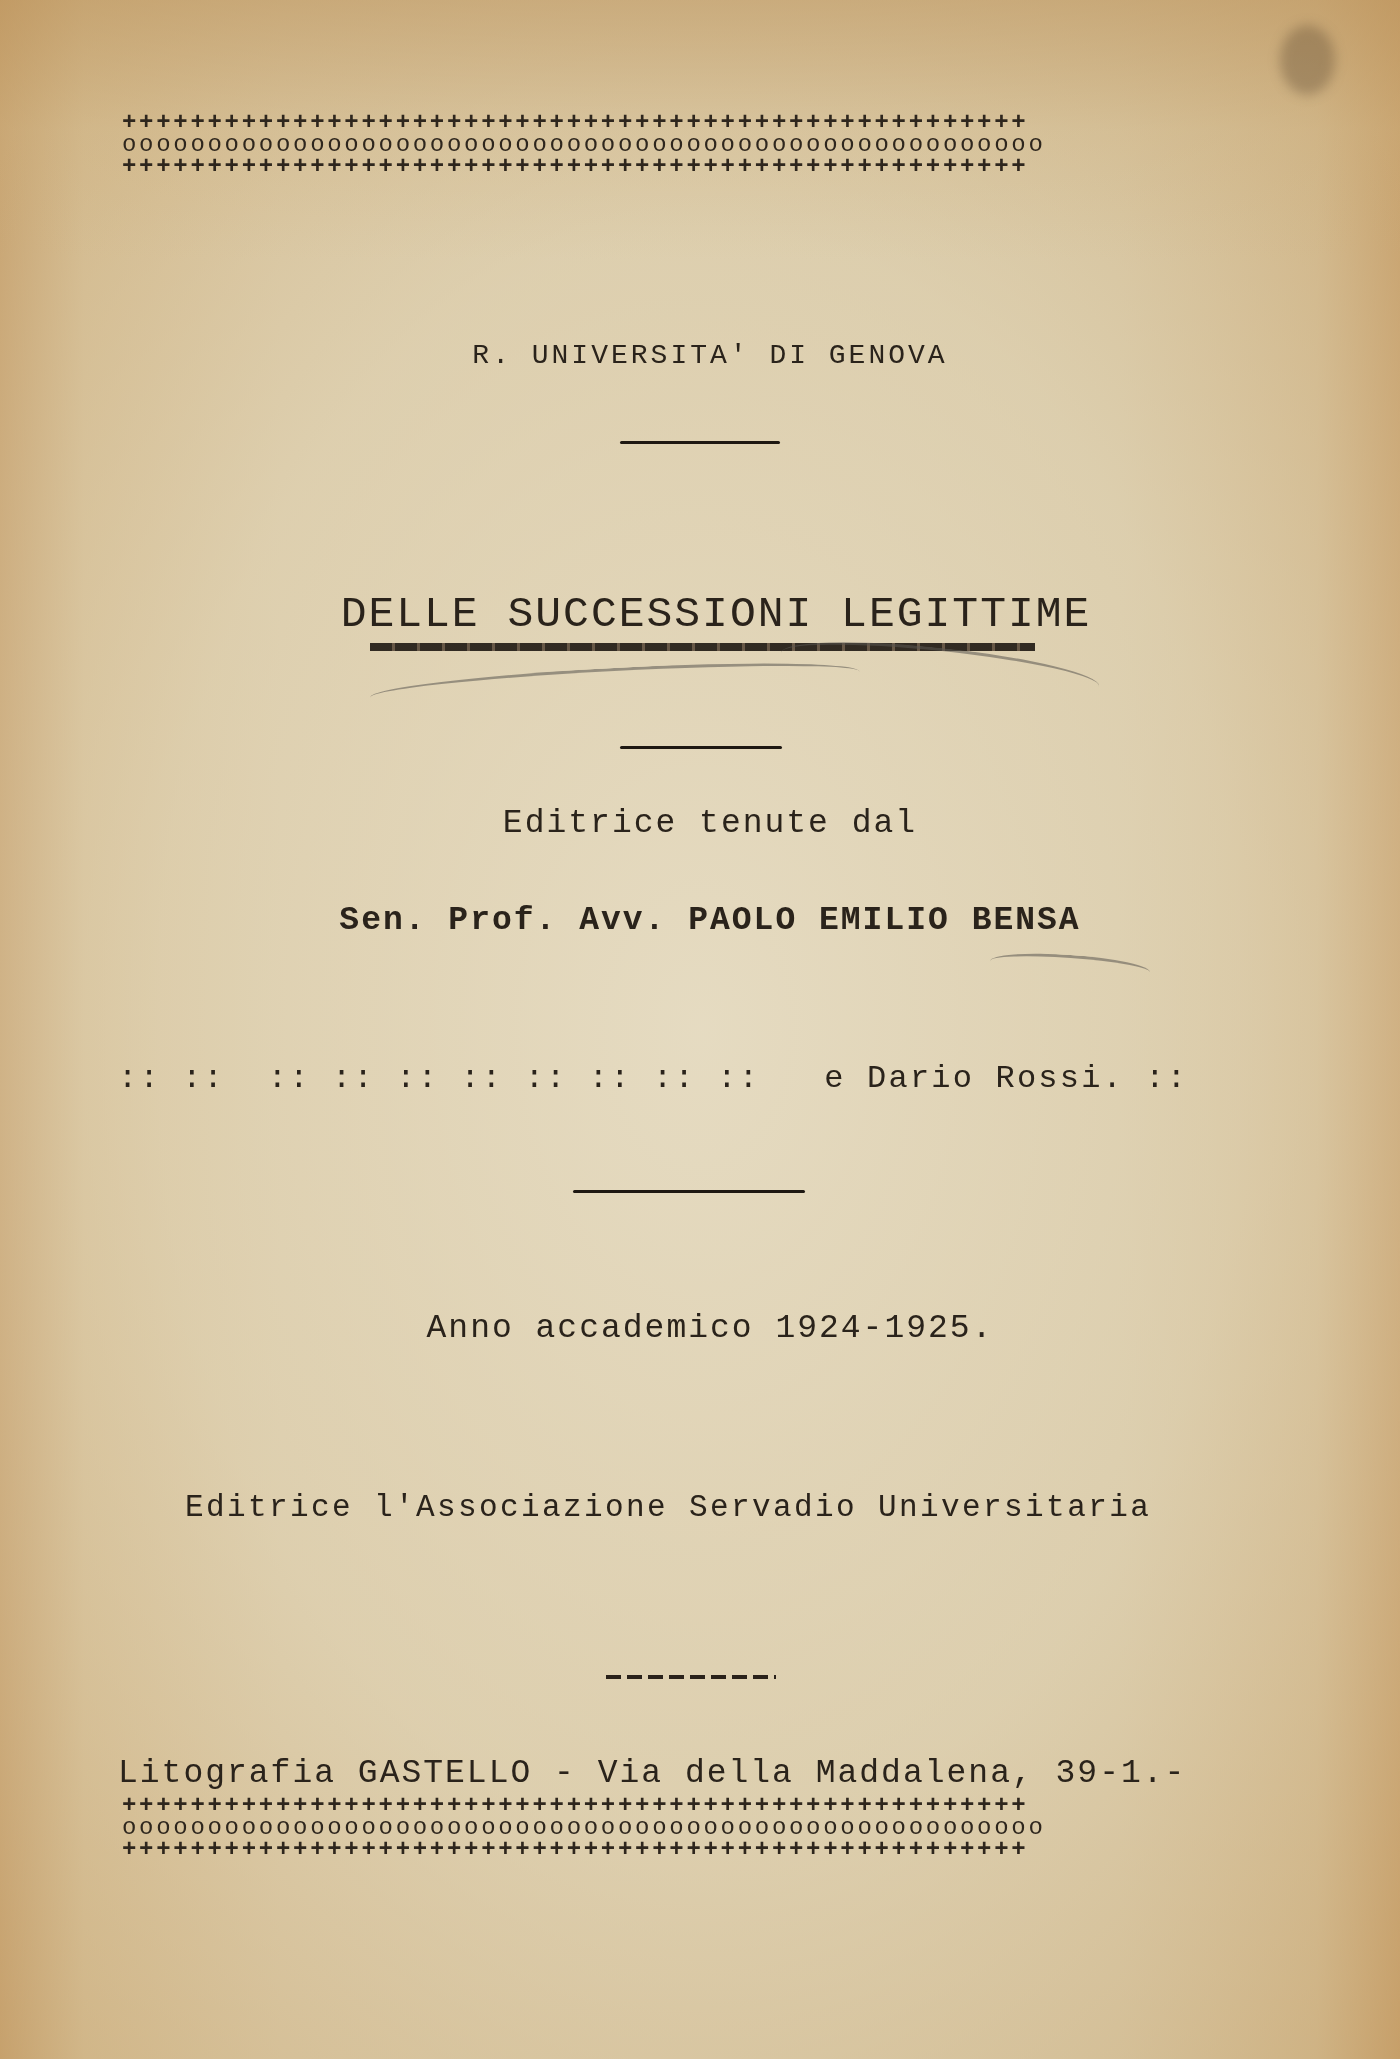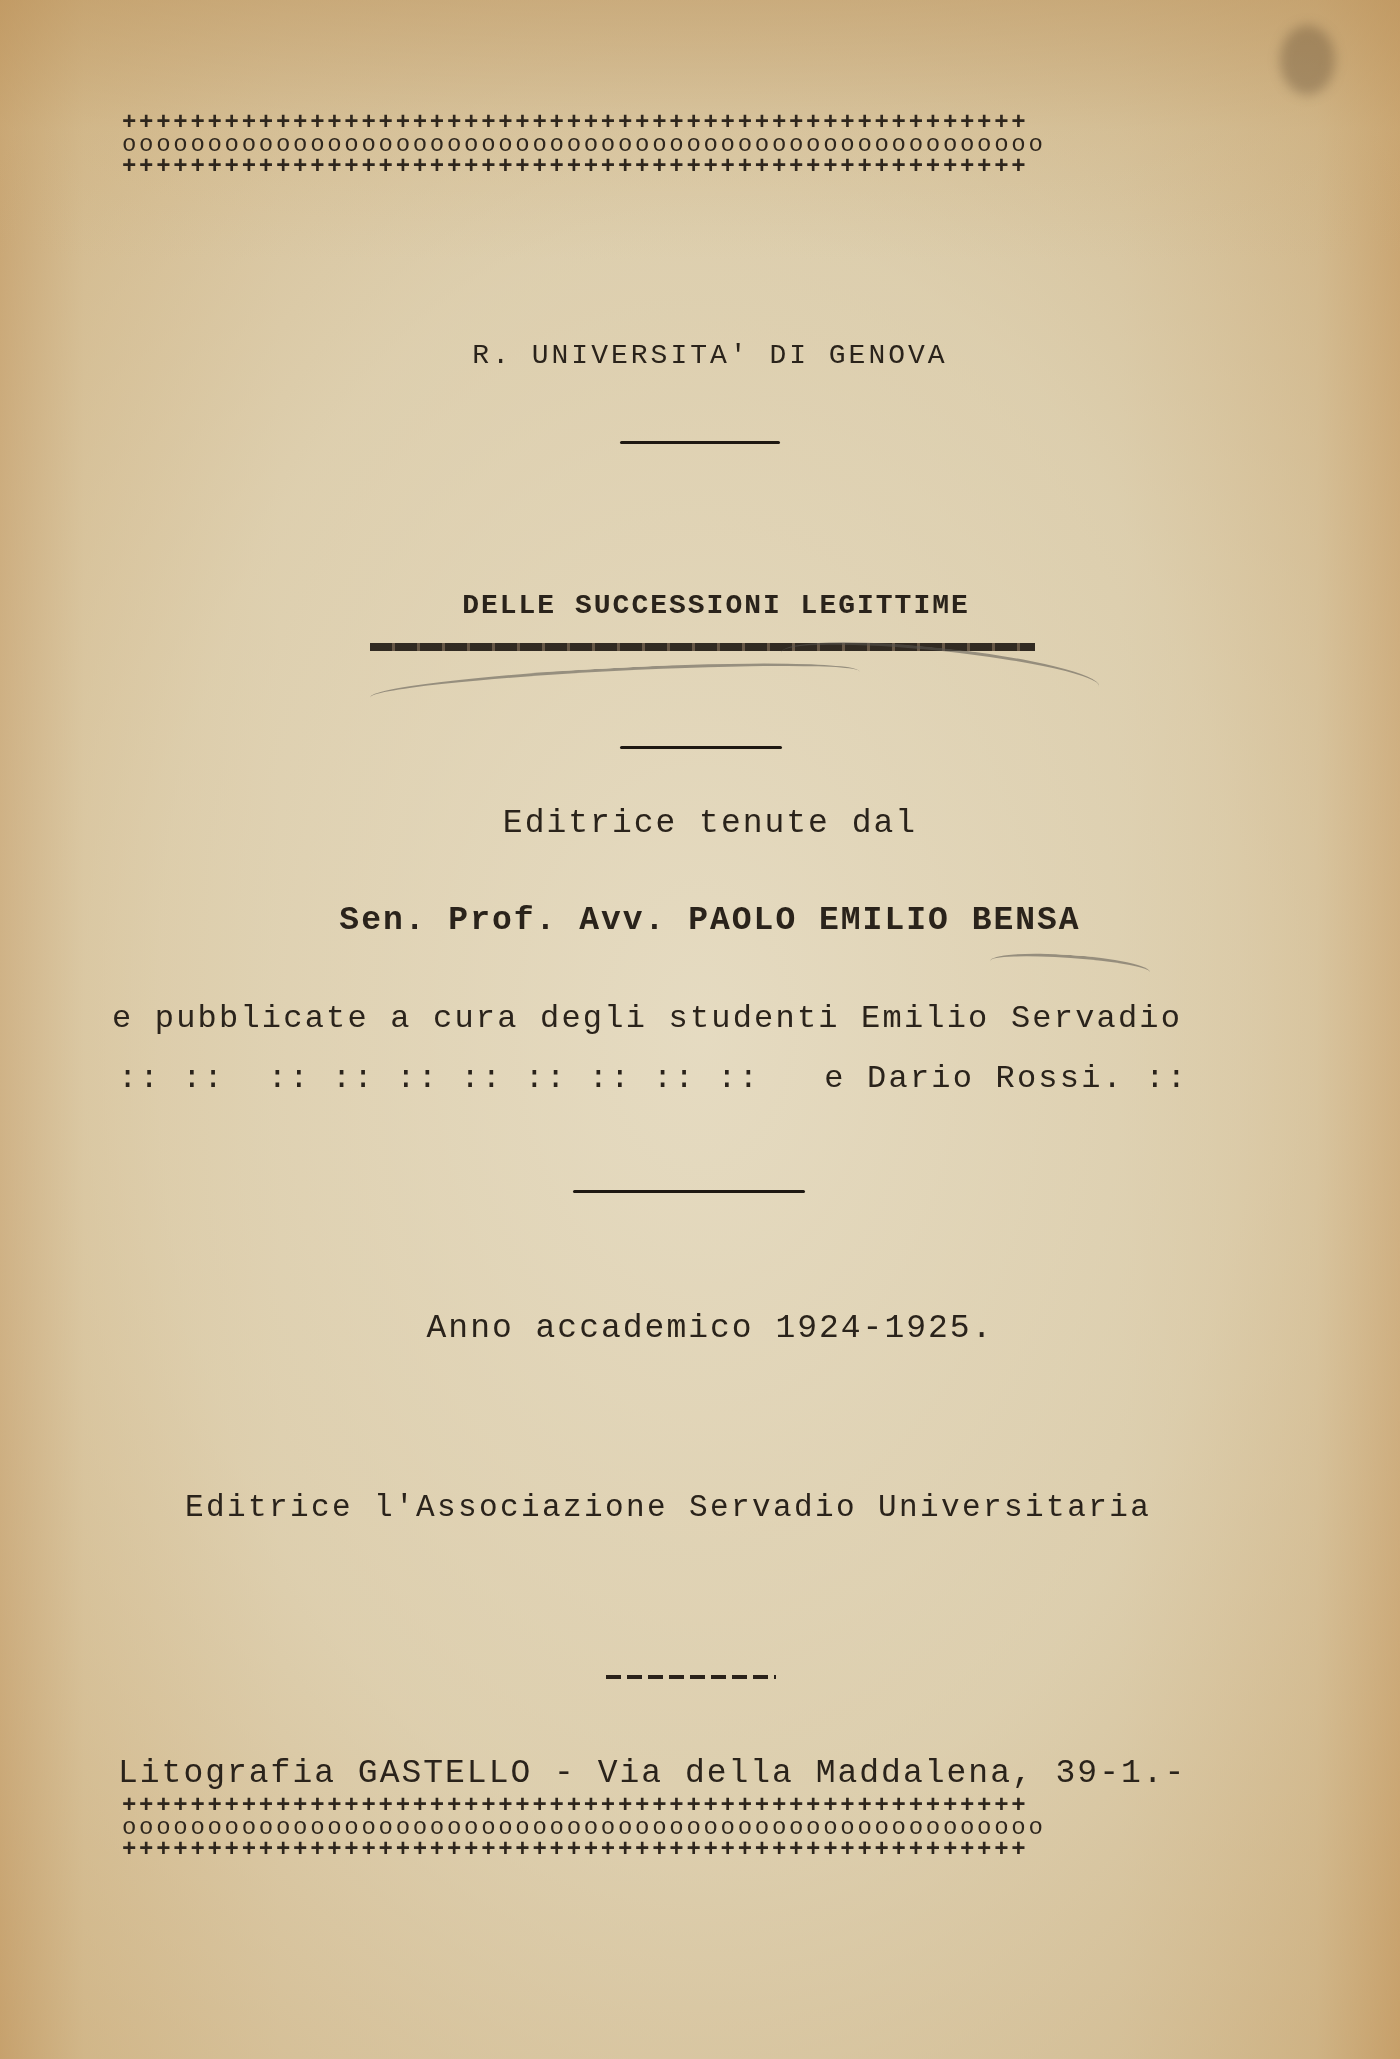--- a/index.html
+++ b/index.html
@@ -70,21 +70,21 @@
       font-size: 33px;
       letter-spacing: 2px;
     }
     .rule {
       position: absolute;
       height: 3px;
       background: #1e1812;
       border-radius: 2px;
     }
     .t-uni { top: 340px; font-size: 28px; letter-spacing: 3px; left: 20px; }
-    .t-title { top: 590px; font-size: 28px; letter-spacing: 2px; left: 32px; font-weight: bold; }
+    .t-title { top: 590px; font-size: 43px; letter-spacing: 2px; left: 32px; font-weight: normal; }
     .t-lez { top: 805px; left: 20px; }
     .t-prof { top: 902px; left: 20px; font-weight: bold; }
     .t-pub { top: 1000px; left: 112px; right: auto; text-align: left; font-size: 32px; letter-spacing: 2.2px; }
     .t-dario { top: 1060px; left: 118px; right: auto; text-align: left; font-size: 32px; letter-spacing: 2.2px; }
     .t-anno { top: 1310px; left: 20px; font-size: 33px; }
     .t-editrice { top: 1490px; left: 185px; right: auto; text-align: left; font-size: 31px; letter-spacing: 2.4px; }
     .t-lito { top: 1755px; left: 118px; right: auto; text-align: right; font-size: 33px; letter-spacing: 2px; }
 
     .title-underline {
       position: absolute;
@@ -126,21 +126,20 @@
   <div class="title-underline"></div>
   <div class="pencil-stroke" style="left:370px; top:668px; width:490px; height:30px; transform: rotate(-3deg);"></div>
   <div class="pencil-stroke" style="left:780px; top:648px; width:320px; height:40px; transform: rotate(6deg);"></div>
 
   <div class="rule" style="left:620px; top:746px; width:162px;"></div>
 
   <div class="line t-lez">Editrice tenute dal</div>
   <div class="line t-prof">Sen. Prof. Avv. PAOLO EMILIO BENSA</div>
   <div class="pencil-stroke" style="left:990px; top:955px; width:160px; height:20px; transform: rotate(4deg);"></div>
 
-  <div class="line t-pub">e pubblicate a cura degli studenti Emilio Servadio</div>
   <div class="line t-dario">:: ::  :: :: :: :: :: :: :: ::   e Dario Rossi. ::</div>
 
   <div class="rule" style="left:573px; top:1190px; width:232px;"></div>
 
   <div class="line t-anno">Anno accademico 1924-1925.</div>
 
   <div class="line t-editrice">Editrice l'Associazione Servadio Universitaria</div>
 
   <div class="dash-rule"></div>
 

